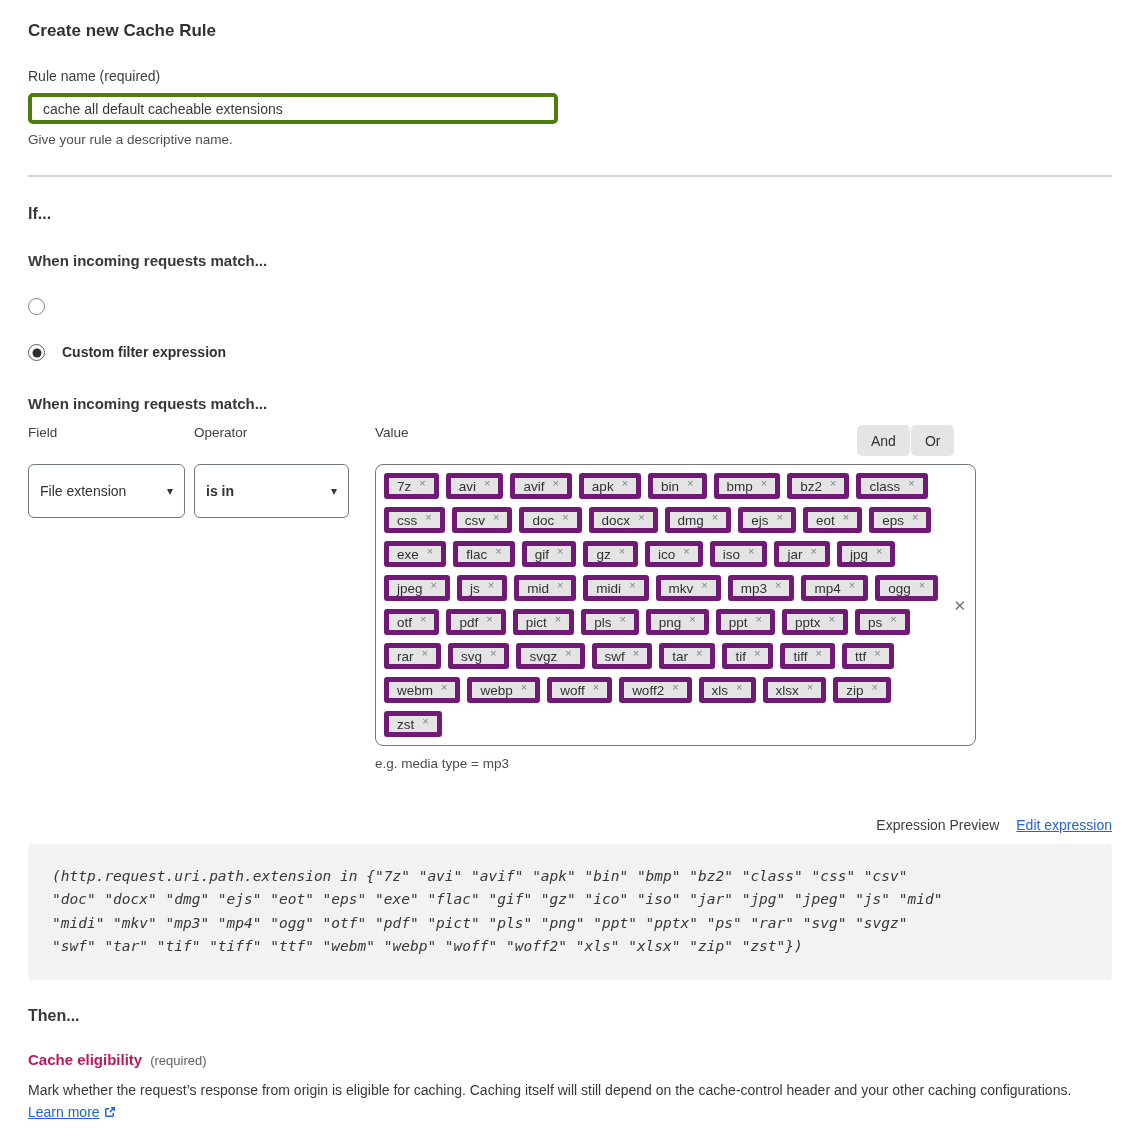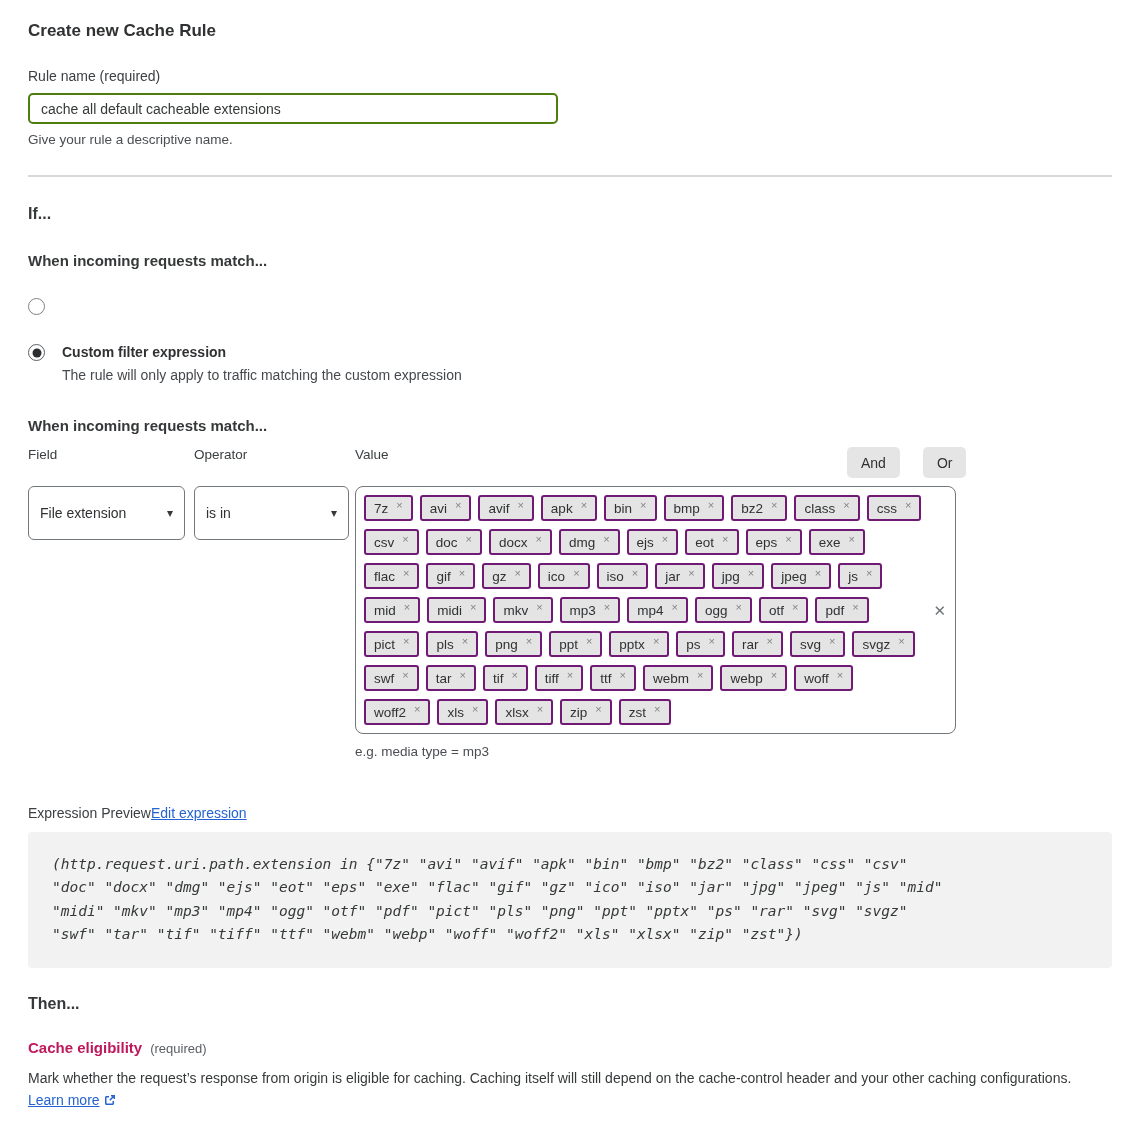--- a/index.html
+++ b/index.html
@@ -7,21 +7,21 @@
   body {
     width: 1140px; height: 1140px; overflow: hidden;
     font-family: "Liberation Sans", "DejaVu Sans", sans-serif;
     color: #36393a;
     padding: 21px 28px 0 28px;
   }
   .page-title { font-size: 17px; font-weight: bold; margin: 0 0 27px 0; color: #2f3133; }
 
   .field-label { font-size: 14px; color: #3c4043; margin-bottom: 9px; }
   .rule-name-input {
-    width: 530px; height: 31px; border: 2px solid #4d7c0f; border-radius: 5px;
+    width: 530px; height: 31px; border: 4px solid #4d7c0f; border-radius: 5px;
     font-family: "Liberation Sans", sans-serif; font-size: 14px; color: #36393a;
     padding: 0 11px; outline: none; background: #fff; display: block;
   }
   .help-text { font-size: 13.5px; color: #4a4e52; margin-top: 8px; }
 
   .divider { border: none; border-top: 2px solid #d8d8d8; margin: 28px 0 0 0; }
 
   .h-if { font-size: 16px; font-weight: bold; margin: 28px 0 0 0; }
   .h-match { font-size: 15px; font-weight: bold; margin: 29px 0 0 0; }
   .h-then { font-size: 16px; font-weight: bold; margin: 27px 0 0 0; }
@@ -43,53 +43,53 @@
   .radio-desc { font-size: 14px; color: #45494d; margin-top: 6px; }
 
   .filter-row { display: flex; align-items: flex-start; margin-top: 13px; }
   .filter-col .field-label { font-size: 13.5px; margin-bottom: 24px; }
   .select {
     height: 54px; border: 1px solid #72777c; border-radius: 6px; background: #fff;
     display: flex; align-items: center; justify-content: space-between;
     padding: 0 11px; font-size: 14px; color: #2f3133; cursor: pointer;
   }
   .select-field { width: 157px; margin-right: 9px; }
-  .select-operator { width: 155px; margin-right: 6px; }
+  .select-operator { width: 155px; margin-right: 26px; font-weight: bold; }
   .select .caret { font-size: 12px; color: #36393a; margin-left: 8px; }
 
   .value-col { width: 480px; }
   .value-box {
     position: relative; width: 601px; min-height: 211px;
     border: 1px solid #72777c; border-radius: 8px; background: #fff;
     padding: 8px 30px 8px 8px;
   }
   .tags { display: flex; flex-wrap: wrap; gap: 8px 7px; }
   .tag {
     display: inline-flex; align-items: center; height: 26px;
-    background: #e4e4e4; border: 2px solid #701a75; border-radius: 3px;
+    background: #e4e4e4; border: 5px solid #701a75; border-radius: 3px;
     padding: 0 8px; font-size: 13.5px; color: #2f3133; cursor: default;
   }
   .tag .tag-x {
     font-size: 11px; color: #808487; margin-left: 8px; cursor: pointer;
     position: relative; top: -3px; line-height: 1;
   }
   .clear-all {
     position: absolute; right: 9px; top: 50%; transform: translateY(-50%);
     font-size: 15px; color: #6f7477; cursor: pointer; line-height: 1;
   }
   .value-hint { font-size: 13.5px; color: #4a4e52; margin-top: 10px; }
 
-  .connectors { display: flex; margin-left: 12px; gap: 23px; padding-top: 0; }
+  .connectors { display: flex; margin-left: 2px; gap: 1px; padding-top: 0; }
   .connector-btn {
     background: #e5e5e5; border: none; border-radius: 5px; height: 31px;
     padding: 0 14px; font-family: "Liberation Sans", sans-serif;
     font-size: 14px; color: #2f3133; cursor: pointer;
   }
 
-  .expr-row { display: flex; justify-content: flex-start; align-items: flex-end; margin-top: 46px; }
+  .expr-row { display: flex; justify-content: flex-end; align-items: flex-end; margin-top: 46px; gap: 17px; }
   .expr-label { font-size: 14px; color: #3c4043; }
   .link { color: #2463d1; text-decoration: underline; font-size: 14px; cursor: pointer; }
   .code-block {
     margin-top: 11px; background: #f2f2f2; border-radius: 4px;
     padding: 21px 24px; font-family: "DejaVu Sans Mono", "Liberation Mono", monospace;
     font-size: 14.5px; line-height: 1.62; color: #36393a;
     white-space: pre-wrap; word-break: break-word; font-style: italic;
   }
 
   .elig-head { margin-top: 26px; display: flex; align-items: baseline; gap: 8px; }
@@ -113,21 +113,20 @@
 <h3 class="h-match">When incoming requests match...</h3>
 
 <div class="radio-option">
   <span class="radio"></span>
 </div>
 
 <div class="radio-option">
   <span class="radio checked"></span>
   <span class="radio-texts">
     <span class="radio-label">Custom filter expression</span>
-    <div class="radio-desc">The rule will only apply to traffic matching the custom expression</div>
   </span>
 </div>
 
 <h3 class="h-match" style="margin-top:34px;">When incoming requests match...</h3>
 
 <div class="filter-row">
   <div class="filter-col">
     <div class="field-label">Field</div>
     <div class="select select-field">
       <span>File extension</span>

